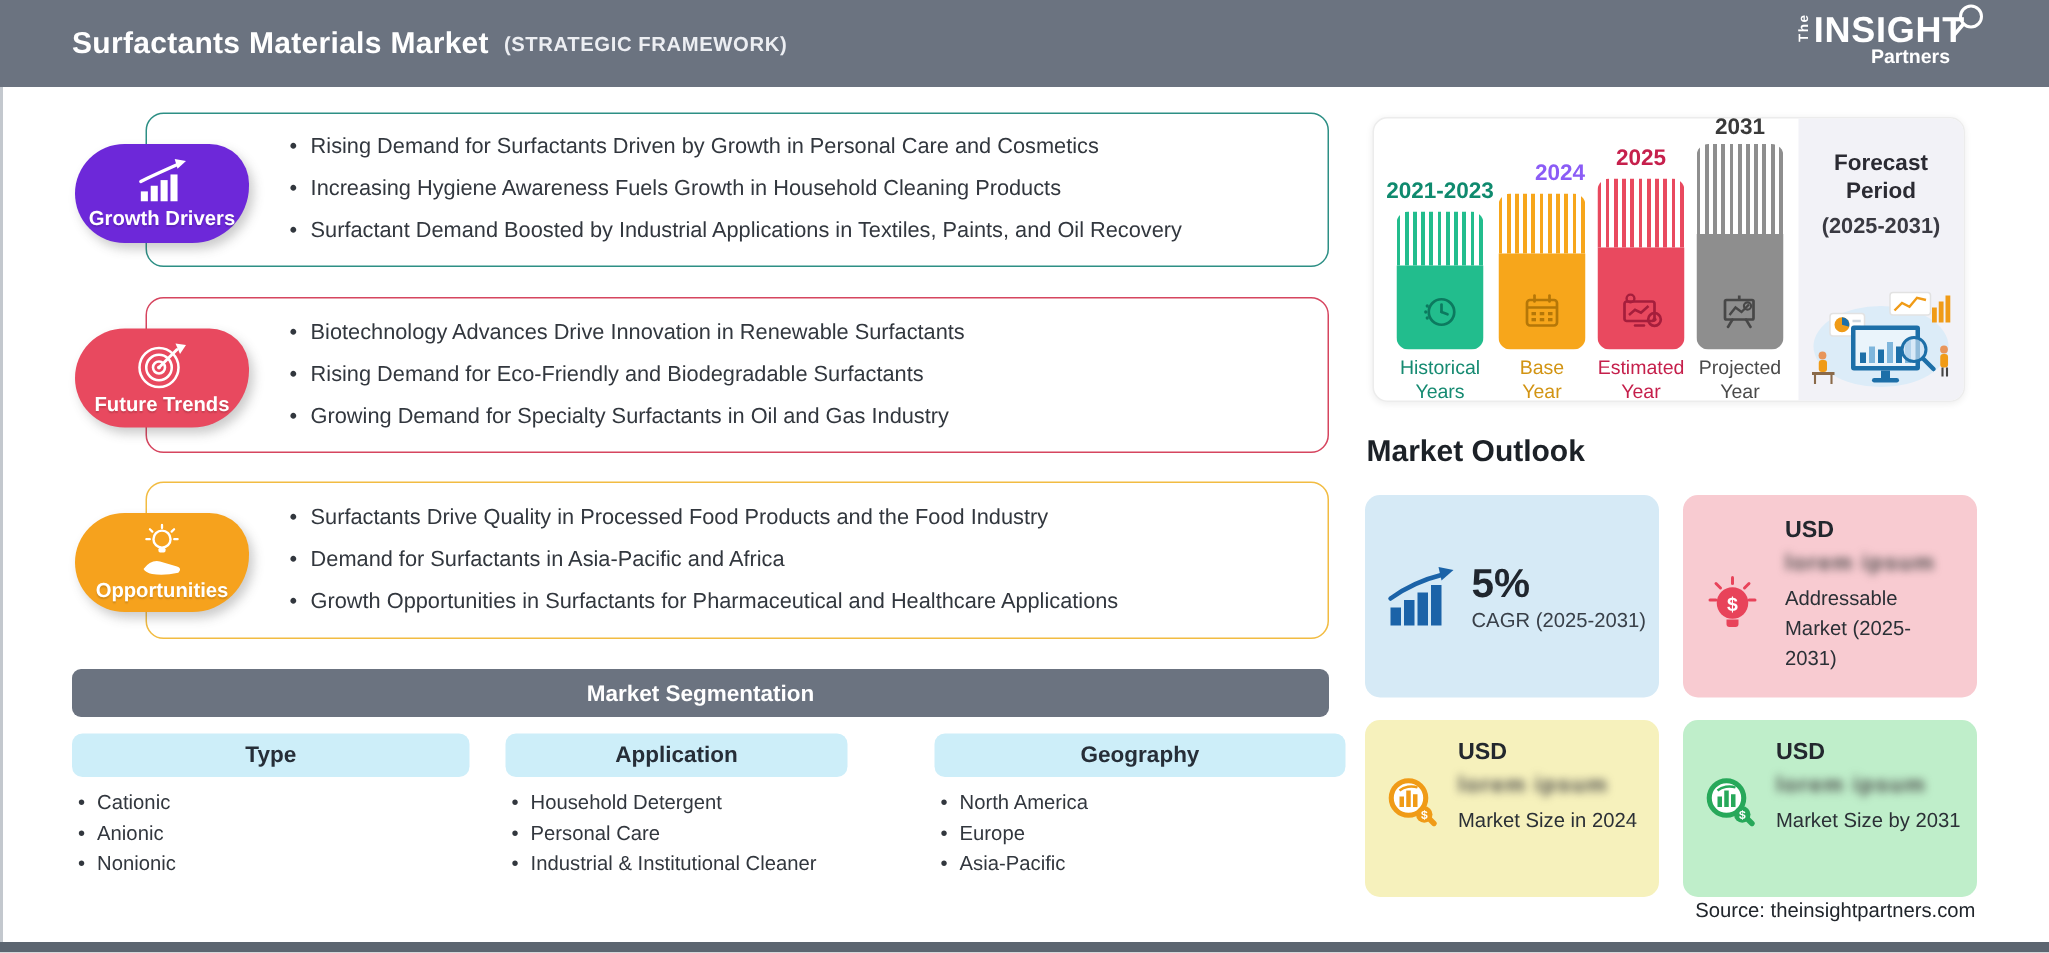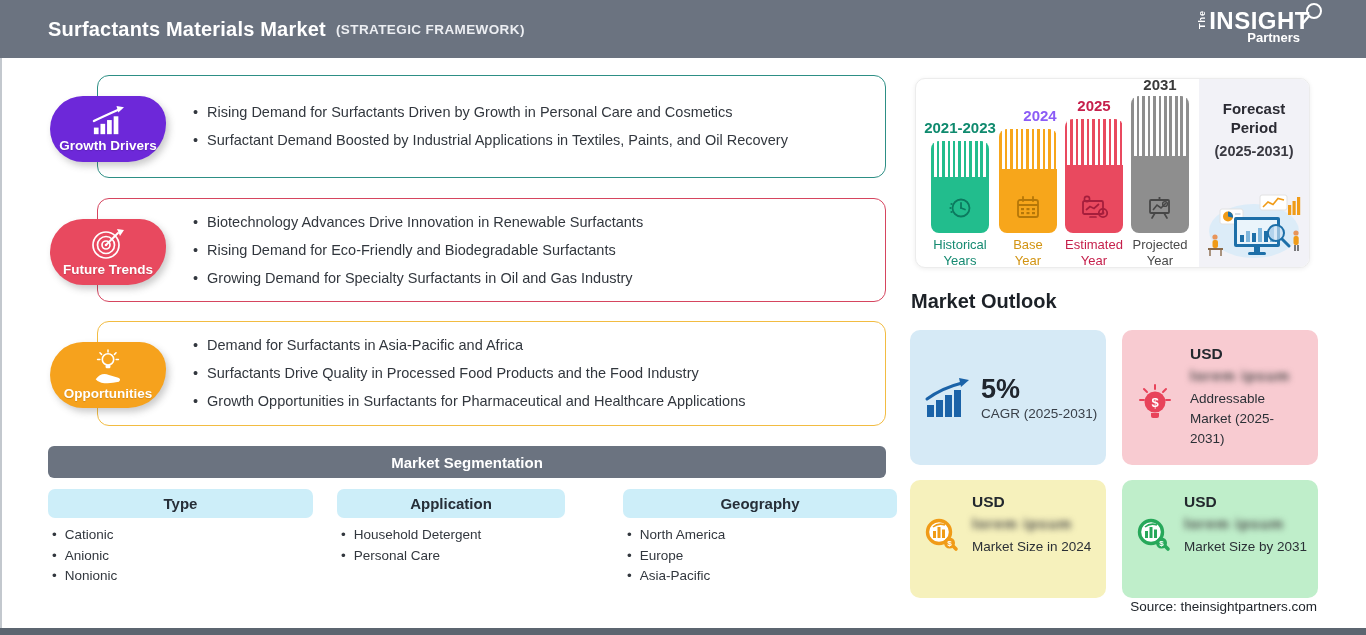--- a/index.html
+++ b/index.html
@@ -11,21 +11,21 @@
   }
 
   
   .header {
     position:absolute; top:0; left:0; width:1366px; height:58px;
     background:#6b7380; display:flex; align-items:center;
   }
   .header-title { color:#ffffff; font-size:20px; font-weight:bold; margin-left:48px; letter-spacing:.2px; }
   .header-sub   { color:#eceef2; font-size:13.5px; font-weight:600; margin-left:10px; letter-spacing:.4px; }
   .logo { position:absolute; right:56px; top:9px; color:#ffffff; }
-  .logo-row { display:flex; align-items:center; position:relative; }
+  .logo-row { display:flex; align-items:flex-start; position:relative; }
   .logo-the {
     writing-mode:vertical-rl; transform:rotate(180deg);
     font-size:9px; font-weight:bold; letter-spacing:1px; margin-right:2px; margin-bottom:3px;
   }
   .logo-insight { font-size:24px; font-weight:800; letter-spacing:.5px; line-height:24px; }
   .logo-glass { position:absolute; right:-14px; top:-7px; }
   .logo-partners { text-align:right; font-size:13px; font-weight:bold; margin-top:-3px; margin-right:10px; }
 
   .left-edge { position:absolute; left:0; top:58px; width:2px; height:570px; background:#c3c8ce; }
   .footer-bar { position:absolute; left:0; top:628px; width:1366px; height:7px; background:#5c6570; }
@@ -145,30 +145,31 @@
         <line x1="11" y1="14" x2="5" y2="21" stroke="#ffffff" stroke-width="2.4" stroke-linecap="round"></line>
       </svg>
     </div>
     <div class="logo-partners">Partners</div>
   </div>
 </div>
 <div class="left-edge"></div>
 
 <div class="driver-box" id="box-growth">
   <div class="bullet">Rising Demand for Surfactants Driven by Growth in Personal Care and Cosmetics</div>
+  <div class="bullet">Increasing Hygiene Awareness Fuels Growth in Household Cleaning Products</div>
   <div class="bullet">Surfactant Demand Boosted by Industrial Applications in Textiles, Paints, and Oil Recovery</div>
 </div>
 <div class="driver-box" id="box-trends">
   <div class="bullet">Biotechnology Advances Drive Innovation in Renewable Surfactants</div>
   <div class="bullet">Rising Demand for Eco-Friendly and Biodegradable Surfactants</div>
   <div class="bullet">Growing Demand for Specialty Surfactants in Oil and Gas Industry</div>
 </div>
 <div class="driver-box" id="box-opps">
+  <div class="bullet">Surfactants Drive Quality in Processed Food Products and the Food Industry</div>
   <div class="bullet">Demand for Surfactants in Asia-Pacific and Africa</div>
-  <div class="bullet">Surfactants Drive Quality in Processed Food Products and the Food Industry</div>
   <div class="bullet">Growth Opportunities in Surfactants for Pharmaceutical and Healthcare Applications</div>
 </div>
 
 <div class="badge" id="badge-growth">
   <svg width="42" height="32" viewBox="0 0 44 34">
     <rect x="7" y="24" width="5" height="7" fill="#fff"></rect>
     <rect x="14" y="20" width="5" height="11" fill="#fff"></rect>
     <rect x="21" y="16" width="5" height="15" fill="#fff"></rect>
     <rect x="28" y="12" width="5" height="19" fill="#fff"></rect>
     <path d="M7 17 C 15 13, 24 9, 33 5" fill="none" stroke="#fff" stroke-width="2.4" stroke-linecap="round"></path>
@@ -209,20 +210,21 @@
 <div class="pill" id="pill-geo">Geography</div>
 
 <div class="seg-list" id="list-type">
   <div class="seg-item">Cationic</div>
   <div class="seg-item">Anionic</div>
   <div class="seg-item">Nonionic</div>
 </div>
 <div class="seg-list" id="list-app">
   <div class="seg-item">Household Detergent</div>
   <div class="seg-item">Personal Care</div>
+  <div class="seg-item">Industrial &amp; Institutional Cleaner</div>
 </div>
 <div class="seg-list" id="list-geo">
   <div class="seg-item">North America</div>
   <div class="seg-item">Europe</div>
   <div class="seg-item">Asia-Pacific</div>
 </div>
 
 <div class="years-card">
   <div class="forecast-panel">
     <div class="fp-line">Forecast</div>

